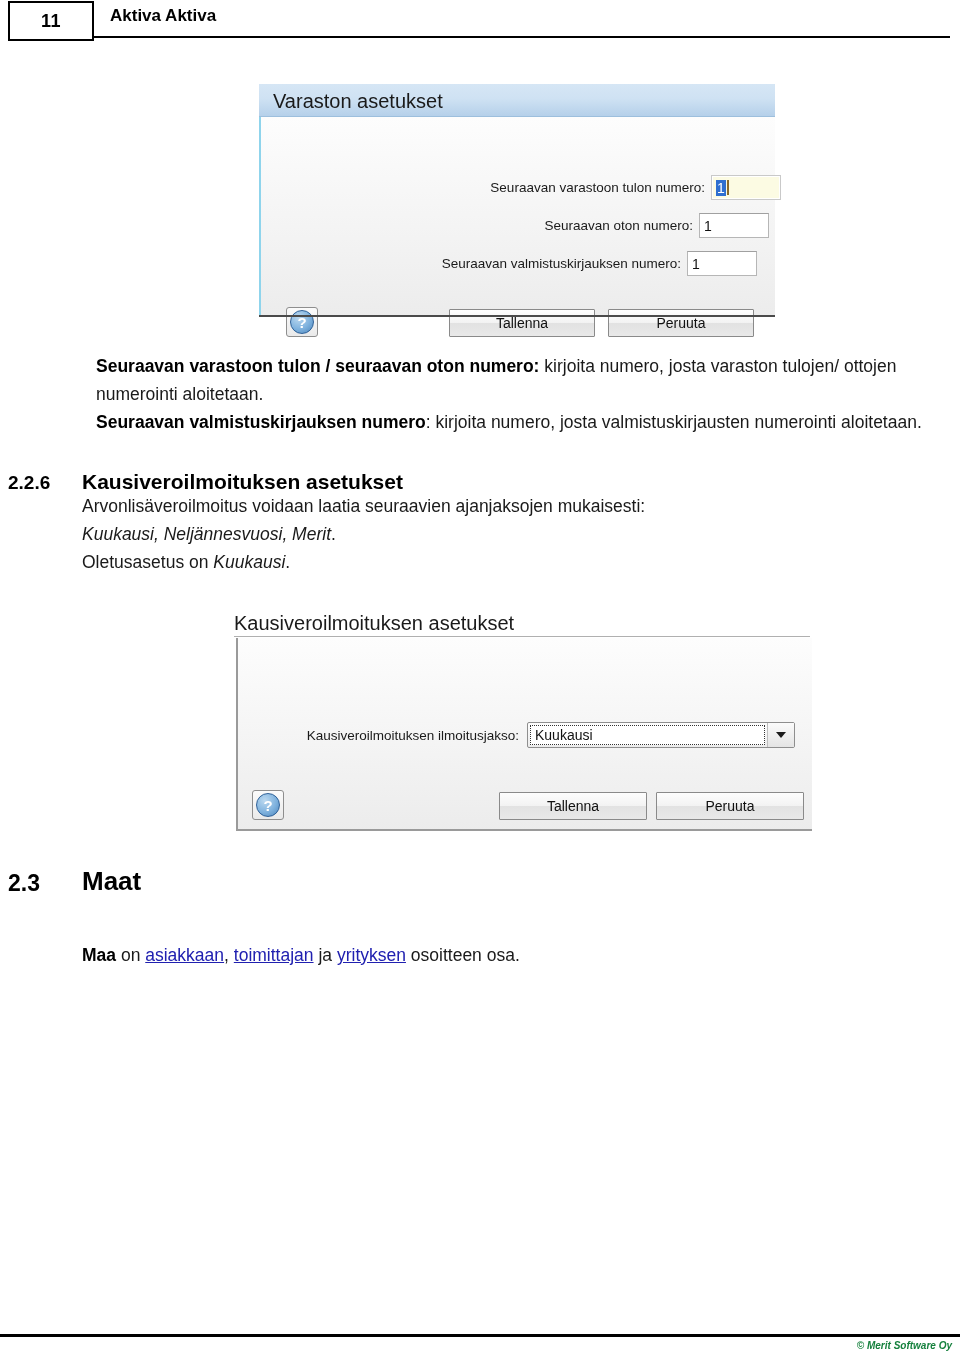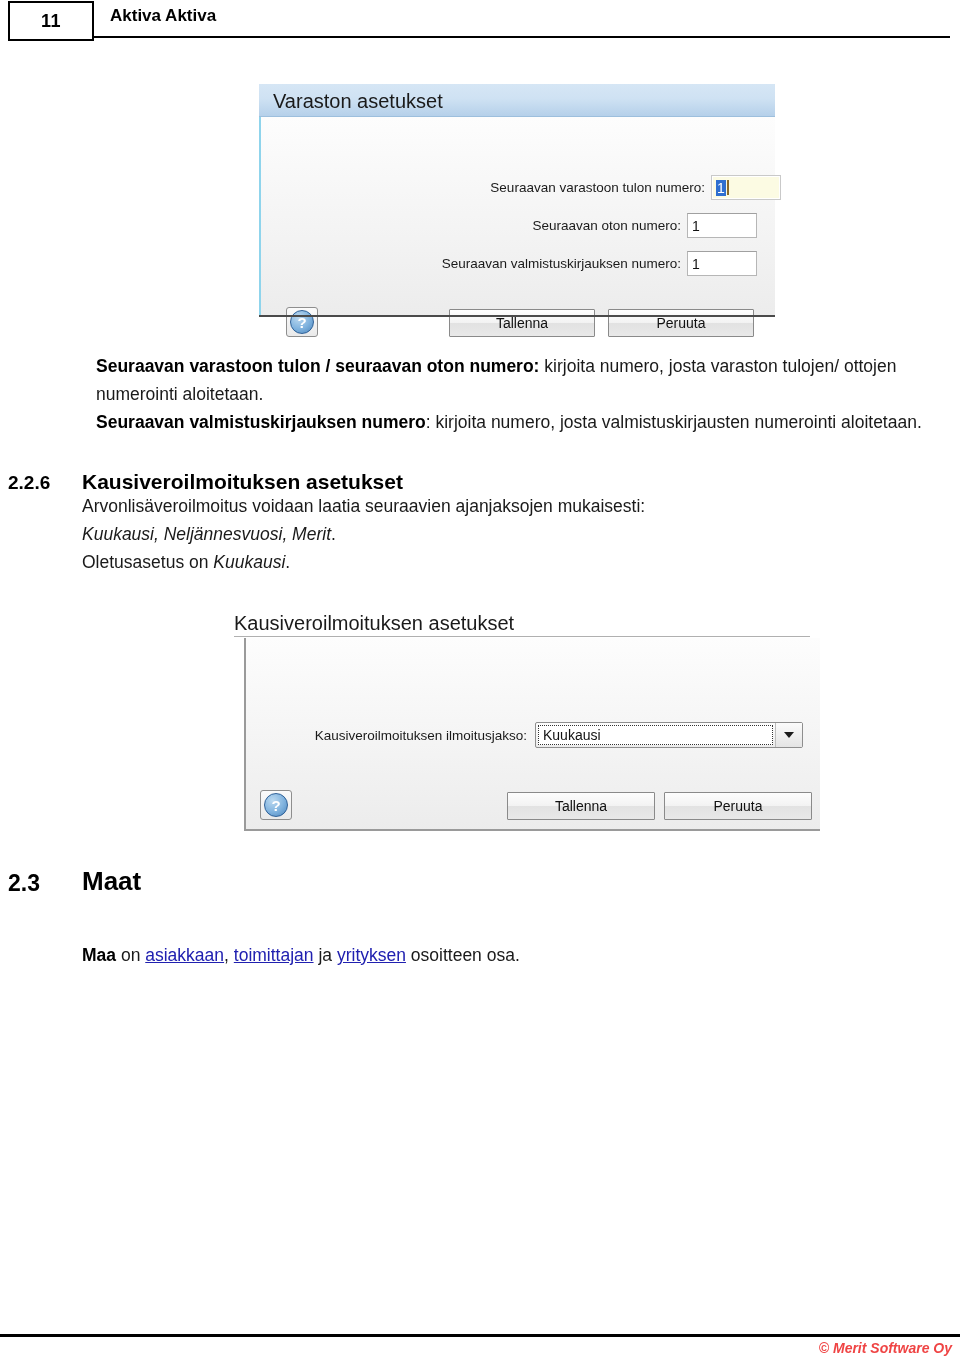--- a/index.html
+++ b/index.html
@@ -82,24 +82,24 @@
   
   .footer-rule {
     position: absolute;
     left: 0; top: 1334px;
     width: 960px; height: 3px;
     background: #000;
   }
   .footer-text {
     position: absolute;
     right: 8px; top: 1340px;
-    font-size: 14px;
+    font-size: 10px;
     font-style: italic;
     font-weight: bold;
-    color: #ef4444;
+    color: #15803d;
   }
 
   
   .dlg { position: absolute; }
 
   .dlg-title {
     box-sizing: border-box;
     width: 100%;
     font-size: 20px;
     color: #1a1a1a;
@@ -247,21 +247,21 @@
     justify-content: center;
     line-height: 1;
   }
 
   
   #dlg-varasto { left: 259px; top: 84px; width: 516px; }
   #dlg-varasto .dlg-body { height: 200px; }
 
   
   #dlg-kausivero { left: 228px; top: 606px; width: 582px; }
-  #dlg-kausivero .dlg-body { height: 193px; margin-left: 16px; width: 576px; }
+  #dlg-kausivero .dlg-body { height: 193px; margin-left: 8px; width: 576px; }
   #dlg-kausivero .dlg-title { padding-left: 6px; border-bottom: none; background: #ffffff; }
   #dlg-kausivero .title-underline {
     position: absolute;
     left: 6px; top: 30px;
     width: 576px; height: 1px;
     background: #b0b0b0;
   }
 </style>
 </head>
 <body>
@@ -284,21 +284,21 @@
     <div class="dlg-edge-left cyan"></div>
 
     <div class="form-row" style="left:0; top:58px; width:500px;padding-left:24px;">
       <div class="form-label" style="width:422px;">Seuraavan varastoon tulon numero:</div>
       <div class="txtbox focused" style="margin-left:6px; width:70px; height:25px;">
         <span class="sel-char">1</span>
           <span class="caret"></span>
       </div>
     </div>
 
-    <div class="form-row" style="left:0; top:96px; width:500px;">
+    <div class="form-row" style="left:0; top:96px; width:500px;padding-left:12px;">
       <div class="form-label" style="width:422px;">Seuraavan oton numero:</div>
       <div class="txtbox" style="margin-left:6px; width:70px; height:25px;">
         <span>1</span>
       </div>
     </div>
 
     <div class="form-row" style="left:0; top:134px; width:500px;">
       <div class="form-label" style="width:422px;">Seuraavan valmistuskirjauksen numero:</div>
       <div class="txtbox" style="margin-left:6px; width:70px; height:25px;">
         <span>1</span>

